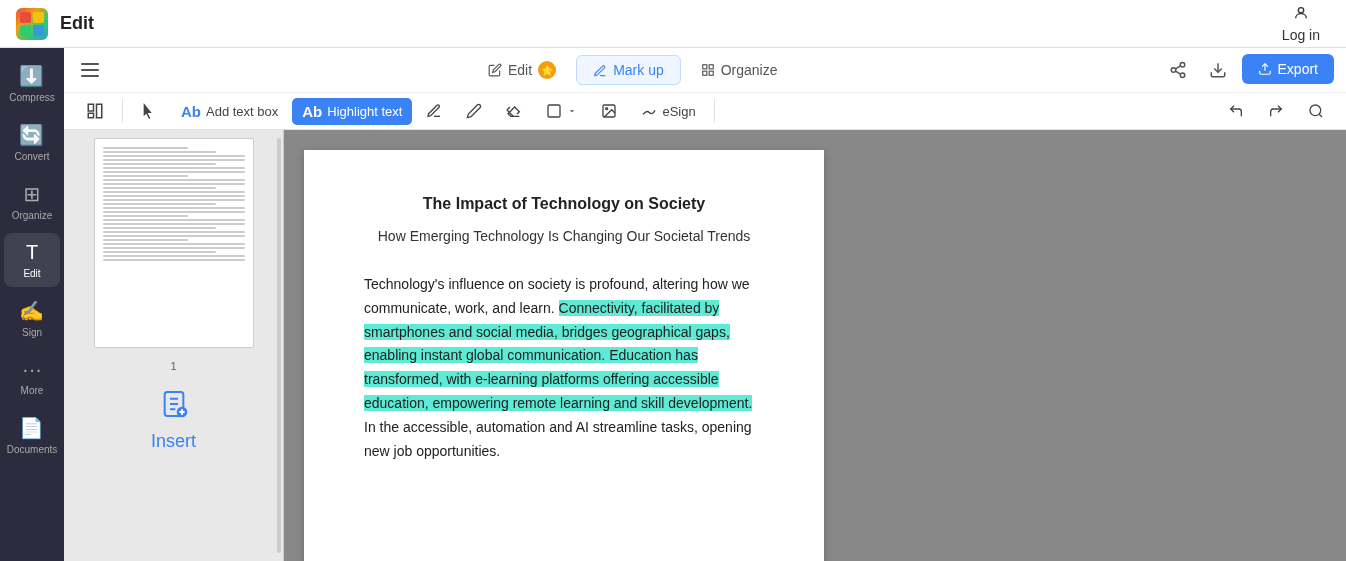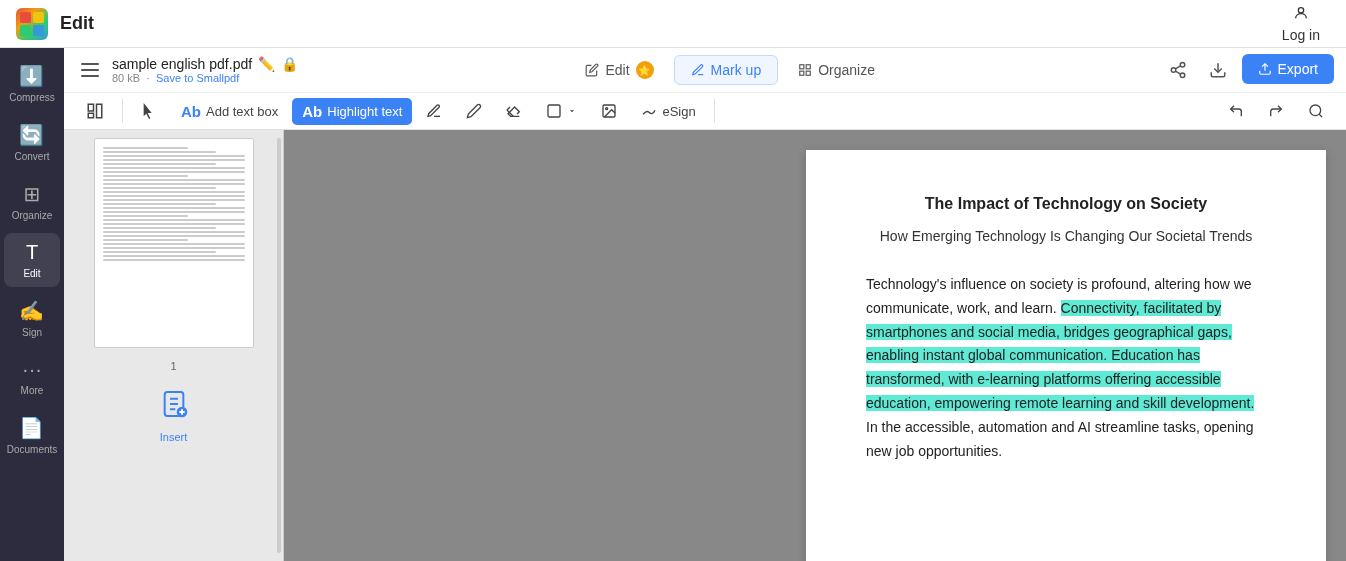--- a/index.html
+++ b/index.html
@@ -82,21 +82,21 @@
     .file-icon-btn { background: none; border: none; cursor: pointer; color: #666; font-size: 14px; }
     .toolbar-center {
       flex: 1; display: flex; justify-content: center; gap: 4px; align-items: center;
     }
     .tab-btn {
       display: flex; align-items: center; gap: 6px; padding: 6px 16px;
       border-radius: 6px; border: none; cursor: pointer; font-size: 14px;
       background: none; color: #555;
     }
     .tab-btn.active {
-      background: #eff6ff; color: #3b82f6; border: 1px solid #bfdbfe;
+      background: #eff6ff; color: #3b82f6; border: 1px solid #bfdbfe; align-items: flex-end;
     }
     .tab-badge {
       width: 18px; height: 18px; background: #f59e0b; border-radius: 50%;
       display: flex; align-items: center; justify-content: center;
       font-size: 10px; color: #fff;
     }
     .toolbar-right { display: flex; align-items: flex-start; gap: 8px; }
     .toolbar-right-btn {
       width: 32px; height: 32px; display: flex; align-items: center; justify-content: center;
       border: none; background: none; cursor: pointer; color: #555; font-size: 16px;
@@ -149,26 +149,26 @@
     .thumb-num { font-size: 11px; color: #666; margin-top: 4px; }
     .thumb-scrollbar {
       position: absolute; right: 2px; top: 8px; bottom: 8px; width: 4px;
       background: #ccc; border-radius: 2px;
     }
     .insert-area {
       margin-top: 8px; display: flex; flex-direction: column; align-items: center; gap: 4px;
       color: #3b82f6; cursor: pointer; padding: 8px;
     }
     .insert-icon { font-size: 28px; color: #3b82f6; }
-    .insert-label { font-size: 11px; color: #3b82f6; font-weight: 500; }
+    .insert-label { font-size: 18px; color: #3b82f6; font-weight: 500; }
 
     
     .doc-view {
       flex: 1; background: #888; overflow-y: auto; display: flex;
-      flex-direction: column; align-items: flex-end; padding: 20px;
+      flex-direction: column; align-items: flex-start; padding: 20px;
     }
     .doc-page {
       background: #fff; width: 520px; min-height: 600px;
       padding: 40px 60px; box-shadow: 0 2px 8px rgba(0,0,0,0.2);
       font-size: 14px; line-height: 1.7; color: #222;
     }
     .doc-title {
       text-align: center; font-size: 16px; font-weight: 700; margin-bottom: 8px;
     }
     .doc-subtitle { text-align: center; font-size: 14px; margin-bottom: 24px; color: #333; }
@@ -239,32 +239,20 @@
 
     <div class="doc-toolbar">
       <div class="doc-toolbar-top">
         <button class="hamburger-btn">
           <div class="hamburger-lines">
             <div class="hline"></div>
               <div class="hline"></div>
               <div class="hline"></div>
           </div>
         </button>
-        <div class="file-info">
-          <div class="file-name">
-            <span>sample english pdf.pdf</span>
-            <button class="file-icon-btn">✏️</button>
-            <button class="file-icon-btn">🔒</button>
-          </div>
-          <div class="file-meta">
-            <span>80 kB</span>
-            &nbsp;·&nbsp;
-            <a href="#">Save to Smallpdf</a>
-          </div>
-        </div>
         <div class="toolbar-center">
           <button class="tab-btn">
             <svg width="14" height="14" viewBox="0 0 24 24" fill="none" stroke="currentColor" stroke-width="2">
                 <path d="M11 4H4a2 2 0 0 0-2 2v14a2 2 0 0 0 2 2h14a2 2 0 0 0 2-2v-7"></path>
                 <path d="M18.5 2.5a2.121 2.121 0 0 1 3 3L12 15l-4 1 1-4 9.5-9.5z"></path>
               </svg>
             <span>Edit</span>
             <div class="tab-badge">⭐</div>
           </button>
           <button class="tab-btn active">

